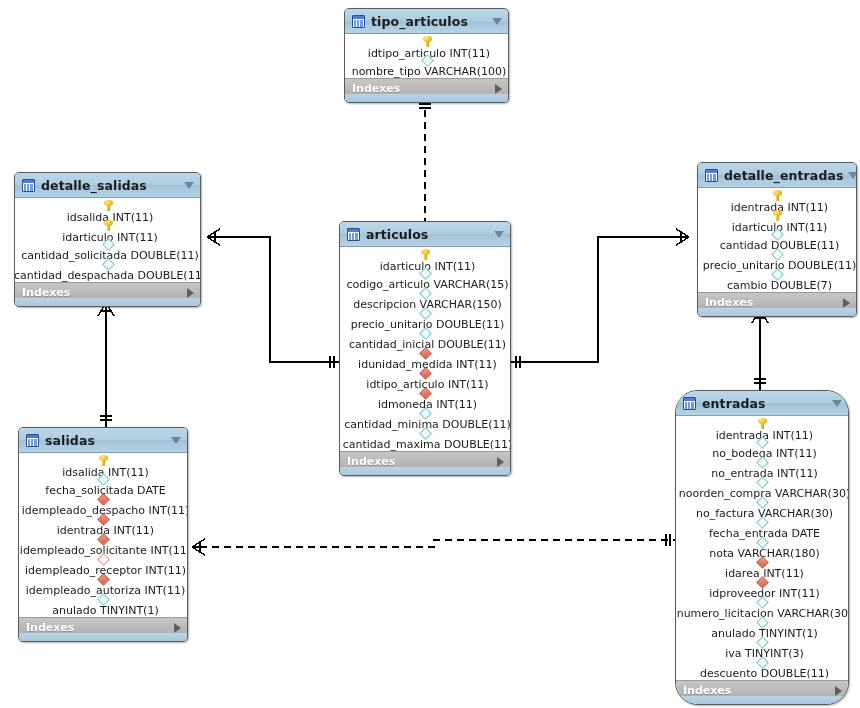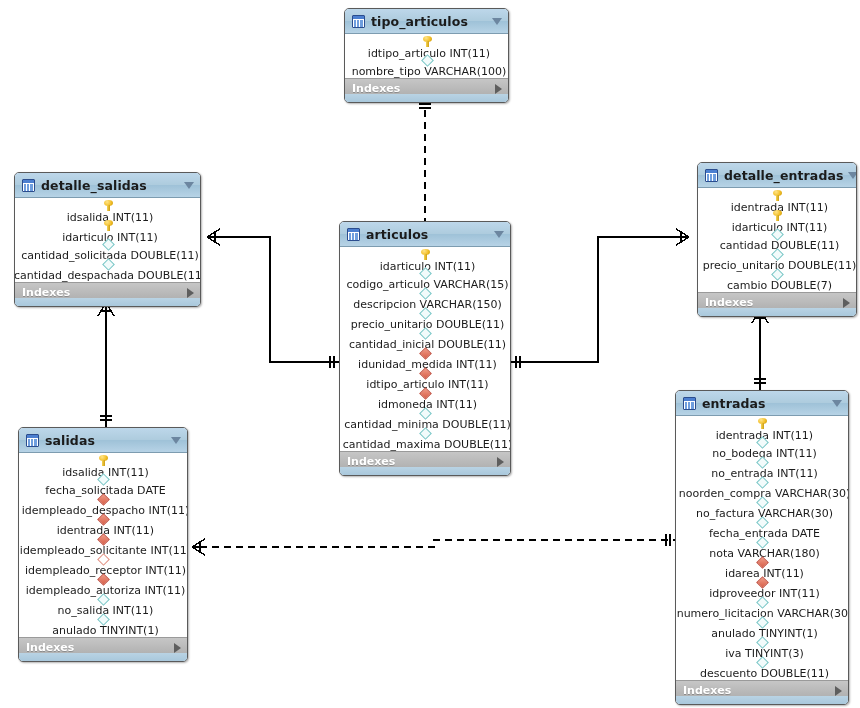--- a/index.html
+++ b/index.html
@@ -383,34 +383,30 @@
           <div class="col-row">
             <span class="ico ico-diamond d-fknull"></span>
             <span class="col-name">idempleado_receptor INT(11)</span>
           </div>
           <div class="col-row">
             <span class="ico ico-diamond d-fk"></span>
             <span class="col-name">idempleado_autoriza INT(11)</span>
           </div>
           <div class="col-row">
             <span class="ico ico-diamond d-plain"></span>
-            <span class="col-name">no_salida INT(11)</span>
-          </div>
-          <div class="col-row">
-            <span class="ico ico-diamond d-plain"></span>
             <span class="col-name">anulado TINYINT(1)</span>
           </div>
         </div>
         <div class="tbl-footer">
           <span class="footer-label">Indexes</span>
           <span class="footer-arrow"></span>
         </div>
         <div class="tbl-strip"></div>
       </div>
-      <div class="table-box" style="left: 675px; top: 390px; width: 174px;">
+      <div class="table-box" style="left: 675px; top: 390px; width: 174px; border-radius: 23px;">
         <div class="tbl-header">
           <span class="ico-table"></span>
           <span class="tbl-title">entradas</span>
           <span class="caret"></span>
         </div>
         <div class="col-list">
           <div class="col-row">
             <span class="ico ico-key"></span>
             <span class="col-name">identrada INT(11)</span>
           </div>

